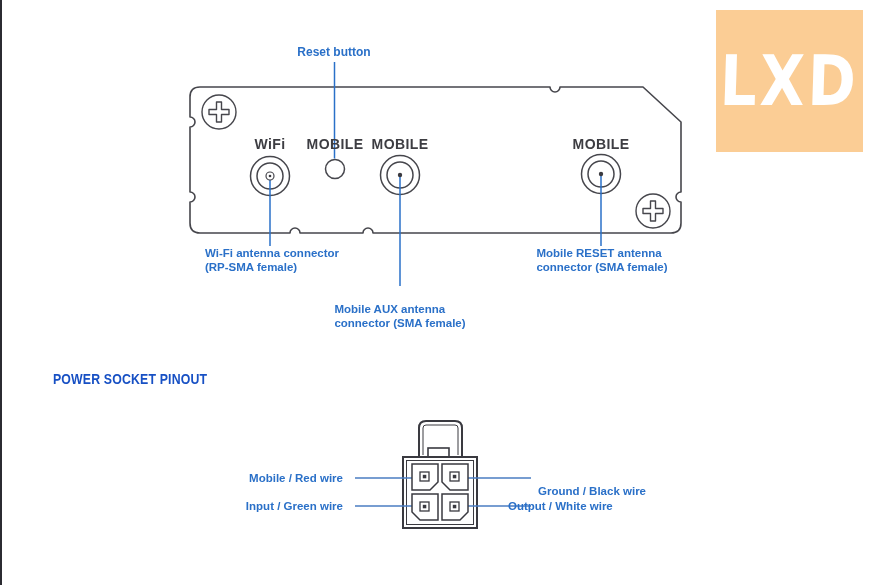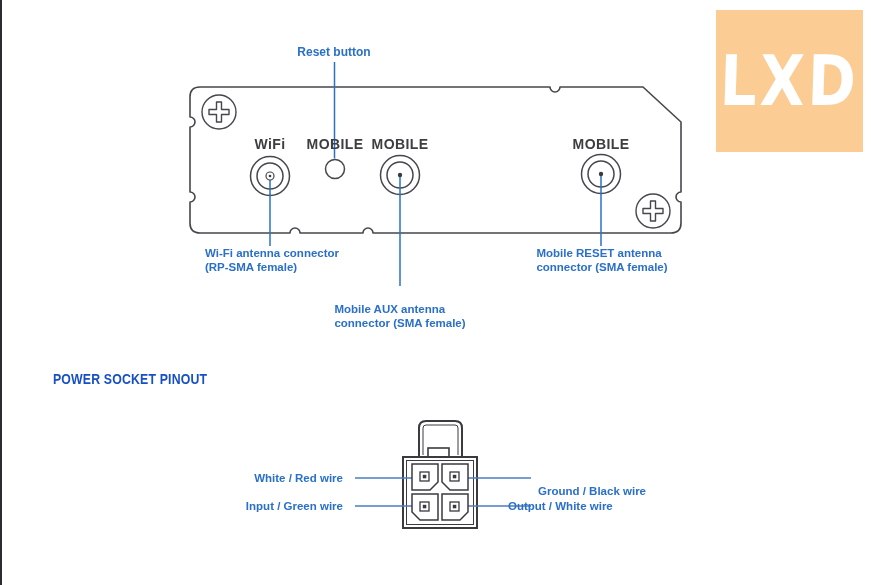--- a/index.html
+++ b/index.html
@@ -155,21 +155,21 @@
     <div>connector (SMA female)</div>
   </div>
 
   <div class="lbl blue centered" style="left:602px;top:246px;">
     <div>Mobile RESET antenna</div>
     <div>connector (SMA female)</div>
   </div>
 
   <div class="lbl heading" style="left:53px;top:370px;">POWER SOCKET PINOUT</div>
 
-  <div class="lbl blue pin-label-left" style="right:528px;top:471px;">White / Red wire</div>
+  <div class="lbl blue pin-label-left" style="right:528px;top:471px;">Mobile / Red wire</div>
   <div class="lbl blue pin-label-left" style="right:528px;top:499px;">Input / Green wire</div>
   <div class="lbl blue" style="left:538px;top:484px;">Ground / Black wire</div>
   <div class="lbl blue" style="left:508px;top:499px;">Output / White wire</div>
 
   <div class="watermark">
     <span class="watermark-text">LXD</span>
   </div>
 
 </div>
 

